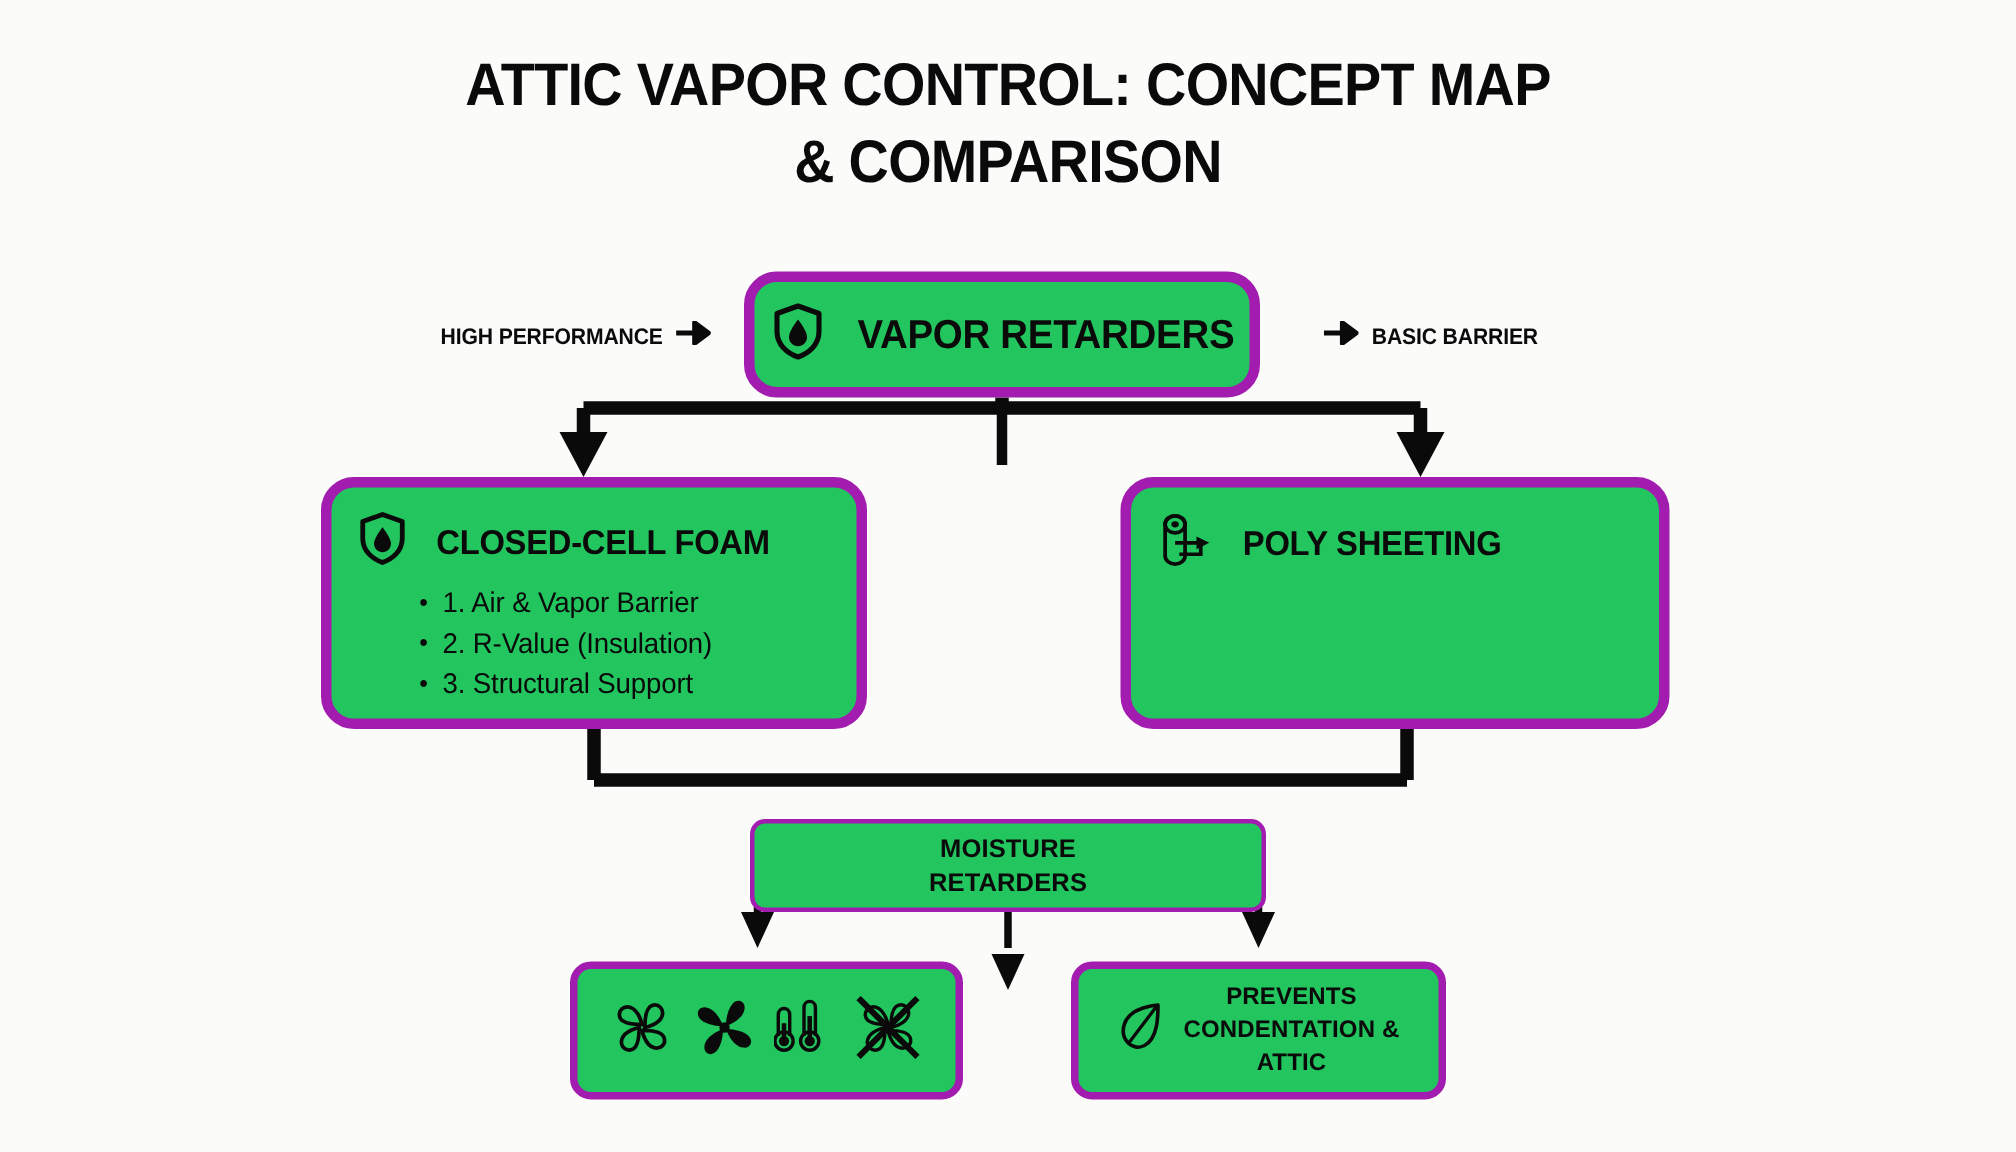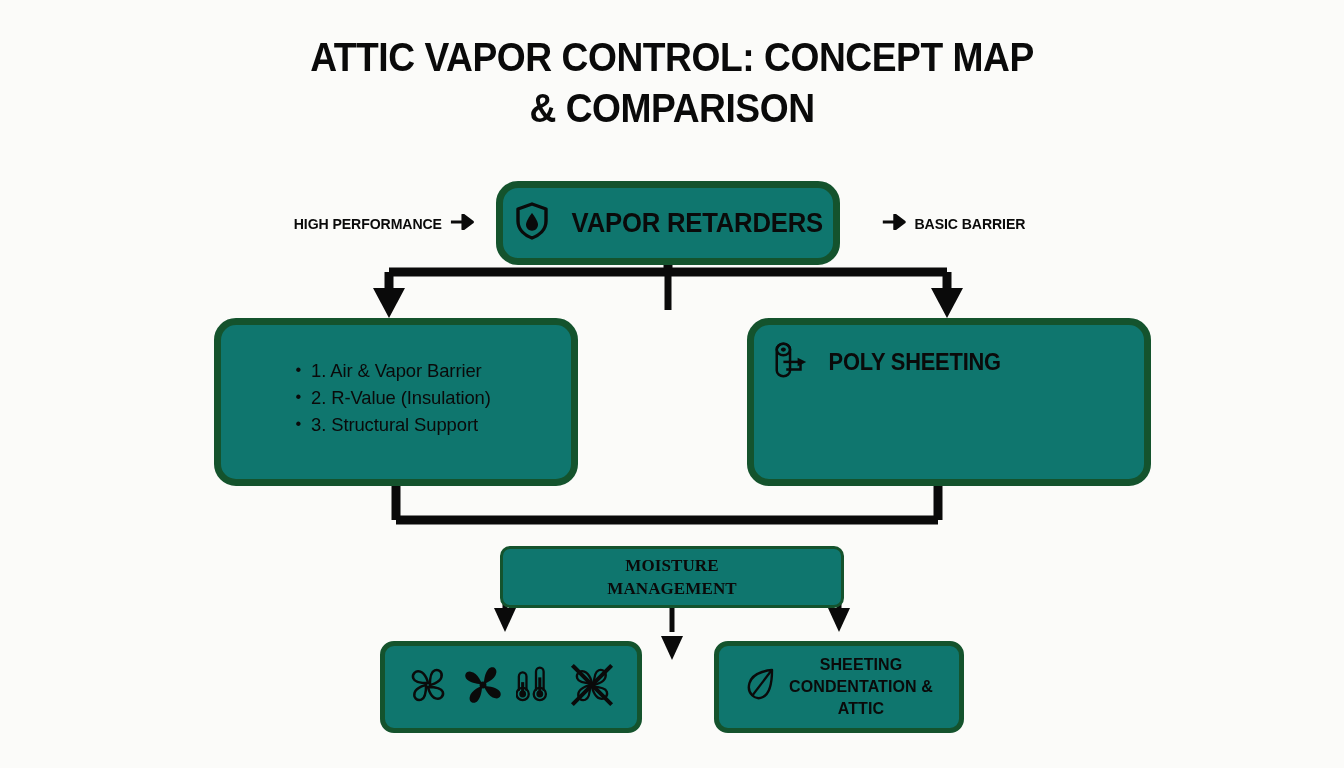--- a/index.html
+++ b/index.html
@@ -32,29 +32,28 @@
     letter-spacing: -0.5px;
     line-height: 51px;
     color: #0a0a0a;
     white-space: nowrap;
     transform: scaleX(0.93);
   }
 
   
   .node {
     position: absolute;
-    background: #0f766e;
-    border: 7px solid #14532d;
+    background: #22c55e;
+    border: 7px solid #a21caf;
     border-radius: 22px;
     box-sizing: border-box;
   }
   .node.thin {
     border-width: 3px;
     border-radius: 10px;
-    font-family: Liberation Serif, serif;
   }
   .node.medium {
     border-width: 5px;
     border-radius: 14px;
   }
 
   
   #node-root {
     left: 496px;
     top: 181px;
@@ -87,38 +86,38 @@
     transform: scaleX(0.94);
   }
   #label-left  { left: 288px; top: 214px; }
   #label-right { left: 878px; top: 214px; }
 
   
   .branch {
     padding: 16px 14px 14px 18px;
   }
   #node-foam { left: 214px; top: 318px; width: 364px; height: 168px; }
-  #node-poly { left: 747px; top: 318px; width: 404px; height: 168px; }
+  #node-poly { left: 747px; top: 318px; width: 366px; height: 168px; }
 
   .branch-head {
     display: flex;
     align-items: center;
     gap: 14px;
     margin-bottom: 7px;
   }
   .branch-head .node-title {
     font-size: 23px;
     font-weight: bold;
     letter-spacing: -0.2px;
     transform: scaleX(0.95);
     white-space: nowrap;
   }
   .bullets {
     list-style: none;
-    margin: 16px;
+    margin: 0;
     padding: 0 0 0 56px;
   }
   .bullets li {
     position: relative;
     font-size: 19px;
     line-height: 27px;
     letter-spacing: -0.1px;
     white-space: nowrap;
     transform: scaleX(0.97);
     transform-origin: left center;
@@ -257,20 +256,29 @@
   <div class="side-label" id="label-right">
     <span class="icon">
       <svg width="25" height="16" viewBox="0 0 25 16" xmlns="http://www.w3.org/2000/svg">
         <path d="M0 8 H15 M13 1 L23 8 L13 15 Z" fill="#0a0a0a" stroke="#0a0a0a" stroke-width="3.2" stroke-linejoin="round"></path>
       </svg>
     </span>
     <span>BASIC BARRIER</span>
   </div>
 
   <div class="node branch" id="node-foam">
+    <div class="branch-head">
+      <span class="icon">
+        <svg width="32" height="36" viewBox="0 0 34 38" xmlns="http://www.w3.org/2000/svg">
+          <path d="M17 2 L31 7 V19 C31 28 24 33.5 17 36 C10 33.5 3 28 3 19 V7 Z" fill="none" stroke="#0a0a0a" stroke-width="3.4" stroke-linejoin="round"></path>
+          <path d="M17 11 C17 11 23 18.5 23 22.6 C23 26.1 20.3 28.8 17 28.8 C13.7 28.8 11 26.1 11 22.6 C11 18.5 17 11 17 11 Z" fill="#0a0a0a"></path>
+        </svg>
+      </span>
+      <span class="node-title">CLOSED-CELL FOAM</span>
+    </div>
     <ul class="bullets">
       <li>1. Air &amp; Vapor Barrier</li>
       <li>2. R-Value (Insulation)</li>
       <li>3. Structural Support</li>
     </ul>
   </div>
 
   <div class="node branch" id="node-poly">
     <div class="branch-head">
       <span class="icon">
@@ -284,21 +292,21 @@
           <path d="M30 22 V30 H15" fill="none" stroke="#0a0a0a" stroke-width="2.6"></path>
           <polygon points="36 22 27 17.5 27 26.5" fill="#0a0a0a"></polygon>
         </svg>
       </span>
       <span class="node-title">POLY SHEETING</span>
     </div>
   </div>
 
   <div class="node thin" id="node-moisture">
     <span class="mm-line">MOISTURE</span>
-    <span class="mm-line">MANAGEMENT</span>
+    <span class="mm-line">RETARDERS</span>
   </div>
 
   <div class="node medium" id="node-icons">
     <span class="icon">
       <svg width="42" height="42" viewBox="0 0 44 44" xmlns="http://www.w3.org/2000/svg">
         <g fill="none" stroke="#0a0a0a" stroke-width="2.6">
           <path d="M22 20 C22 20 20 10 14 8 C9 6.4 5 10.5 6.6 15 C8.4 20 18 20 22 20 Z"></path>
           <path d="M24 22 C24 22 34 20 36 14 C37.6 9 33.5 5 29 6.6 C24 8.4 24 18 24 22 Z"></path>
           <path d="M22 24 C22 24 24 34 30 36 C35 37.6 39 33.5 37.4 29 C35.6 24 26 24 22 24 Z"></path>
           <path d="M20 22 C20 22 10 24 8 30 C6.4 35 10.5 39 15 37.4 C20 35.6 20 26 20 22 Z"></path>
@@ -354,19 +362,19 @@
   </div>
 
   <div class="node medium" id="node-prevents">
     <span class="icon">
       <svg width="34" height="40" viewBox="0 0 34 40" xmlns="http://www.w3.org/2000/svg">
         <path d="M27 5 C27 5 8 6 4.5 18 C1.5 28 10 36 18 32 C27 27.5 27 12 27 5 Z" fill="none" stroke="#0a0a0a" stroke-width="2.4" stroke-linejoin="round"></path>
         <path d="M26 6 L7 31" fill="none" stroke="#0a0a0a" stroke-width="2.2"></path>
       </svg>
     </span>
     <span class="prev-text">
-      <div>SHEETING</div>
+      <div>PREVENTS</div>
       <div>CONDENTATION &amp;</div>
       <div>ATTIC</div>
     </span>
   </div>
 
 </div>
 
 </body></html>

